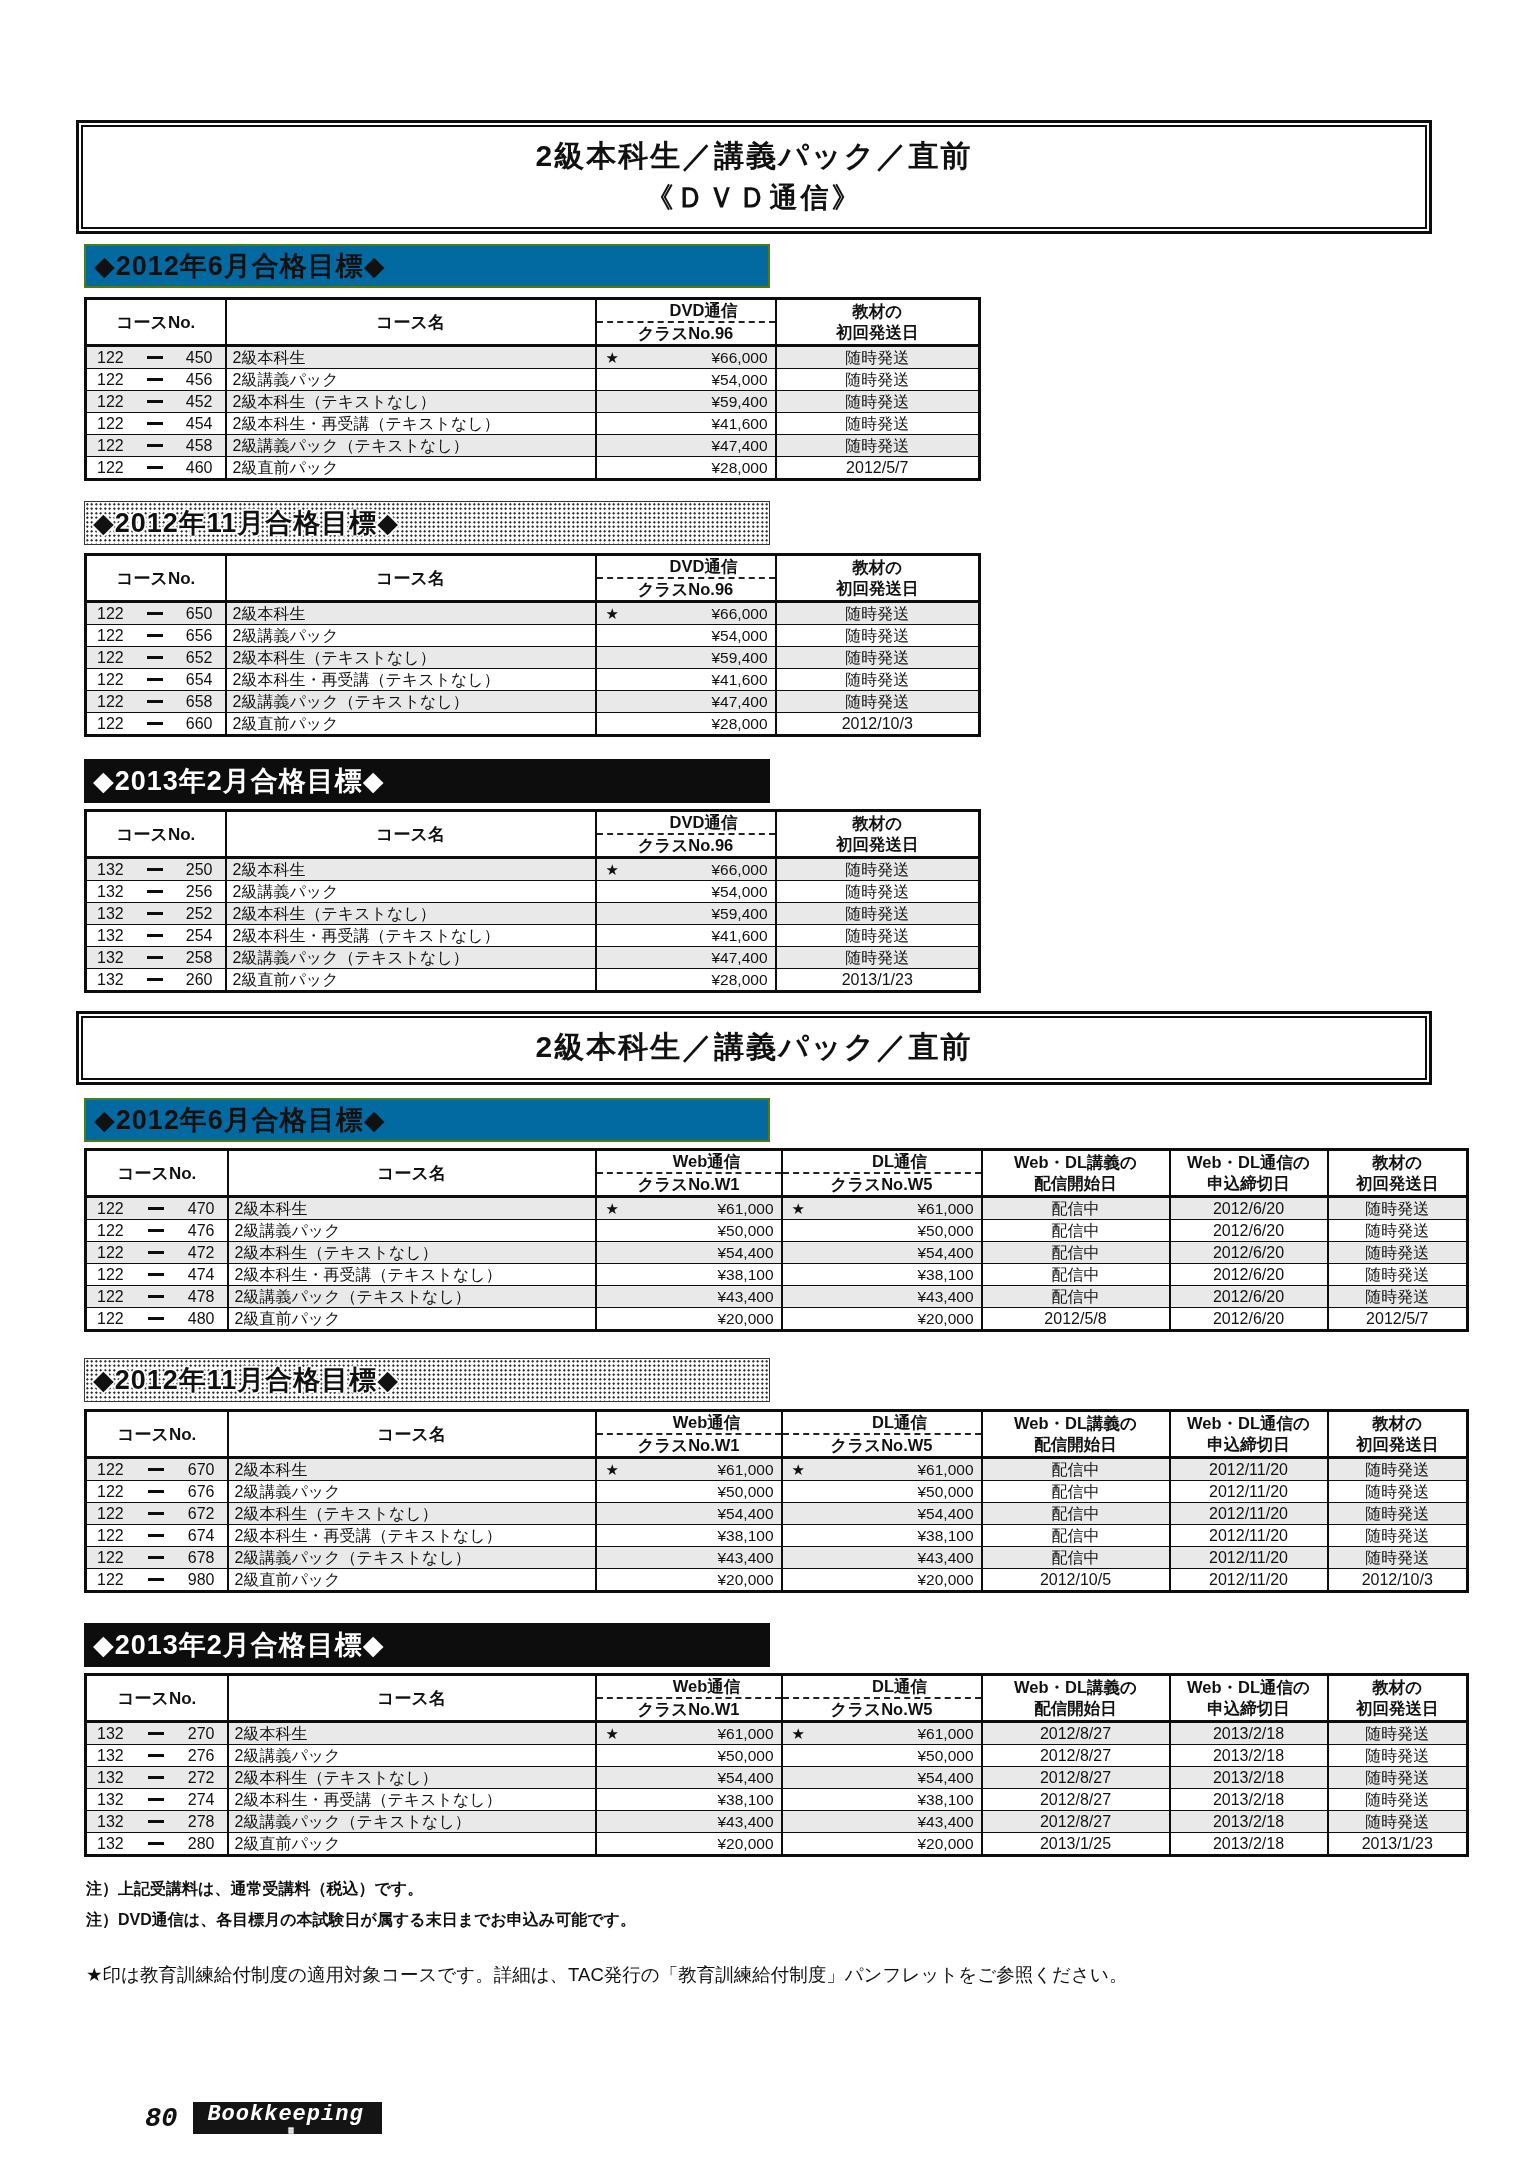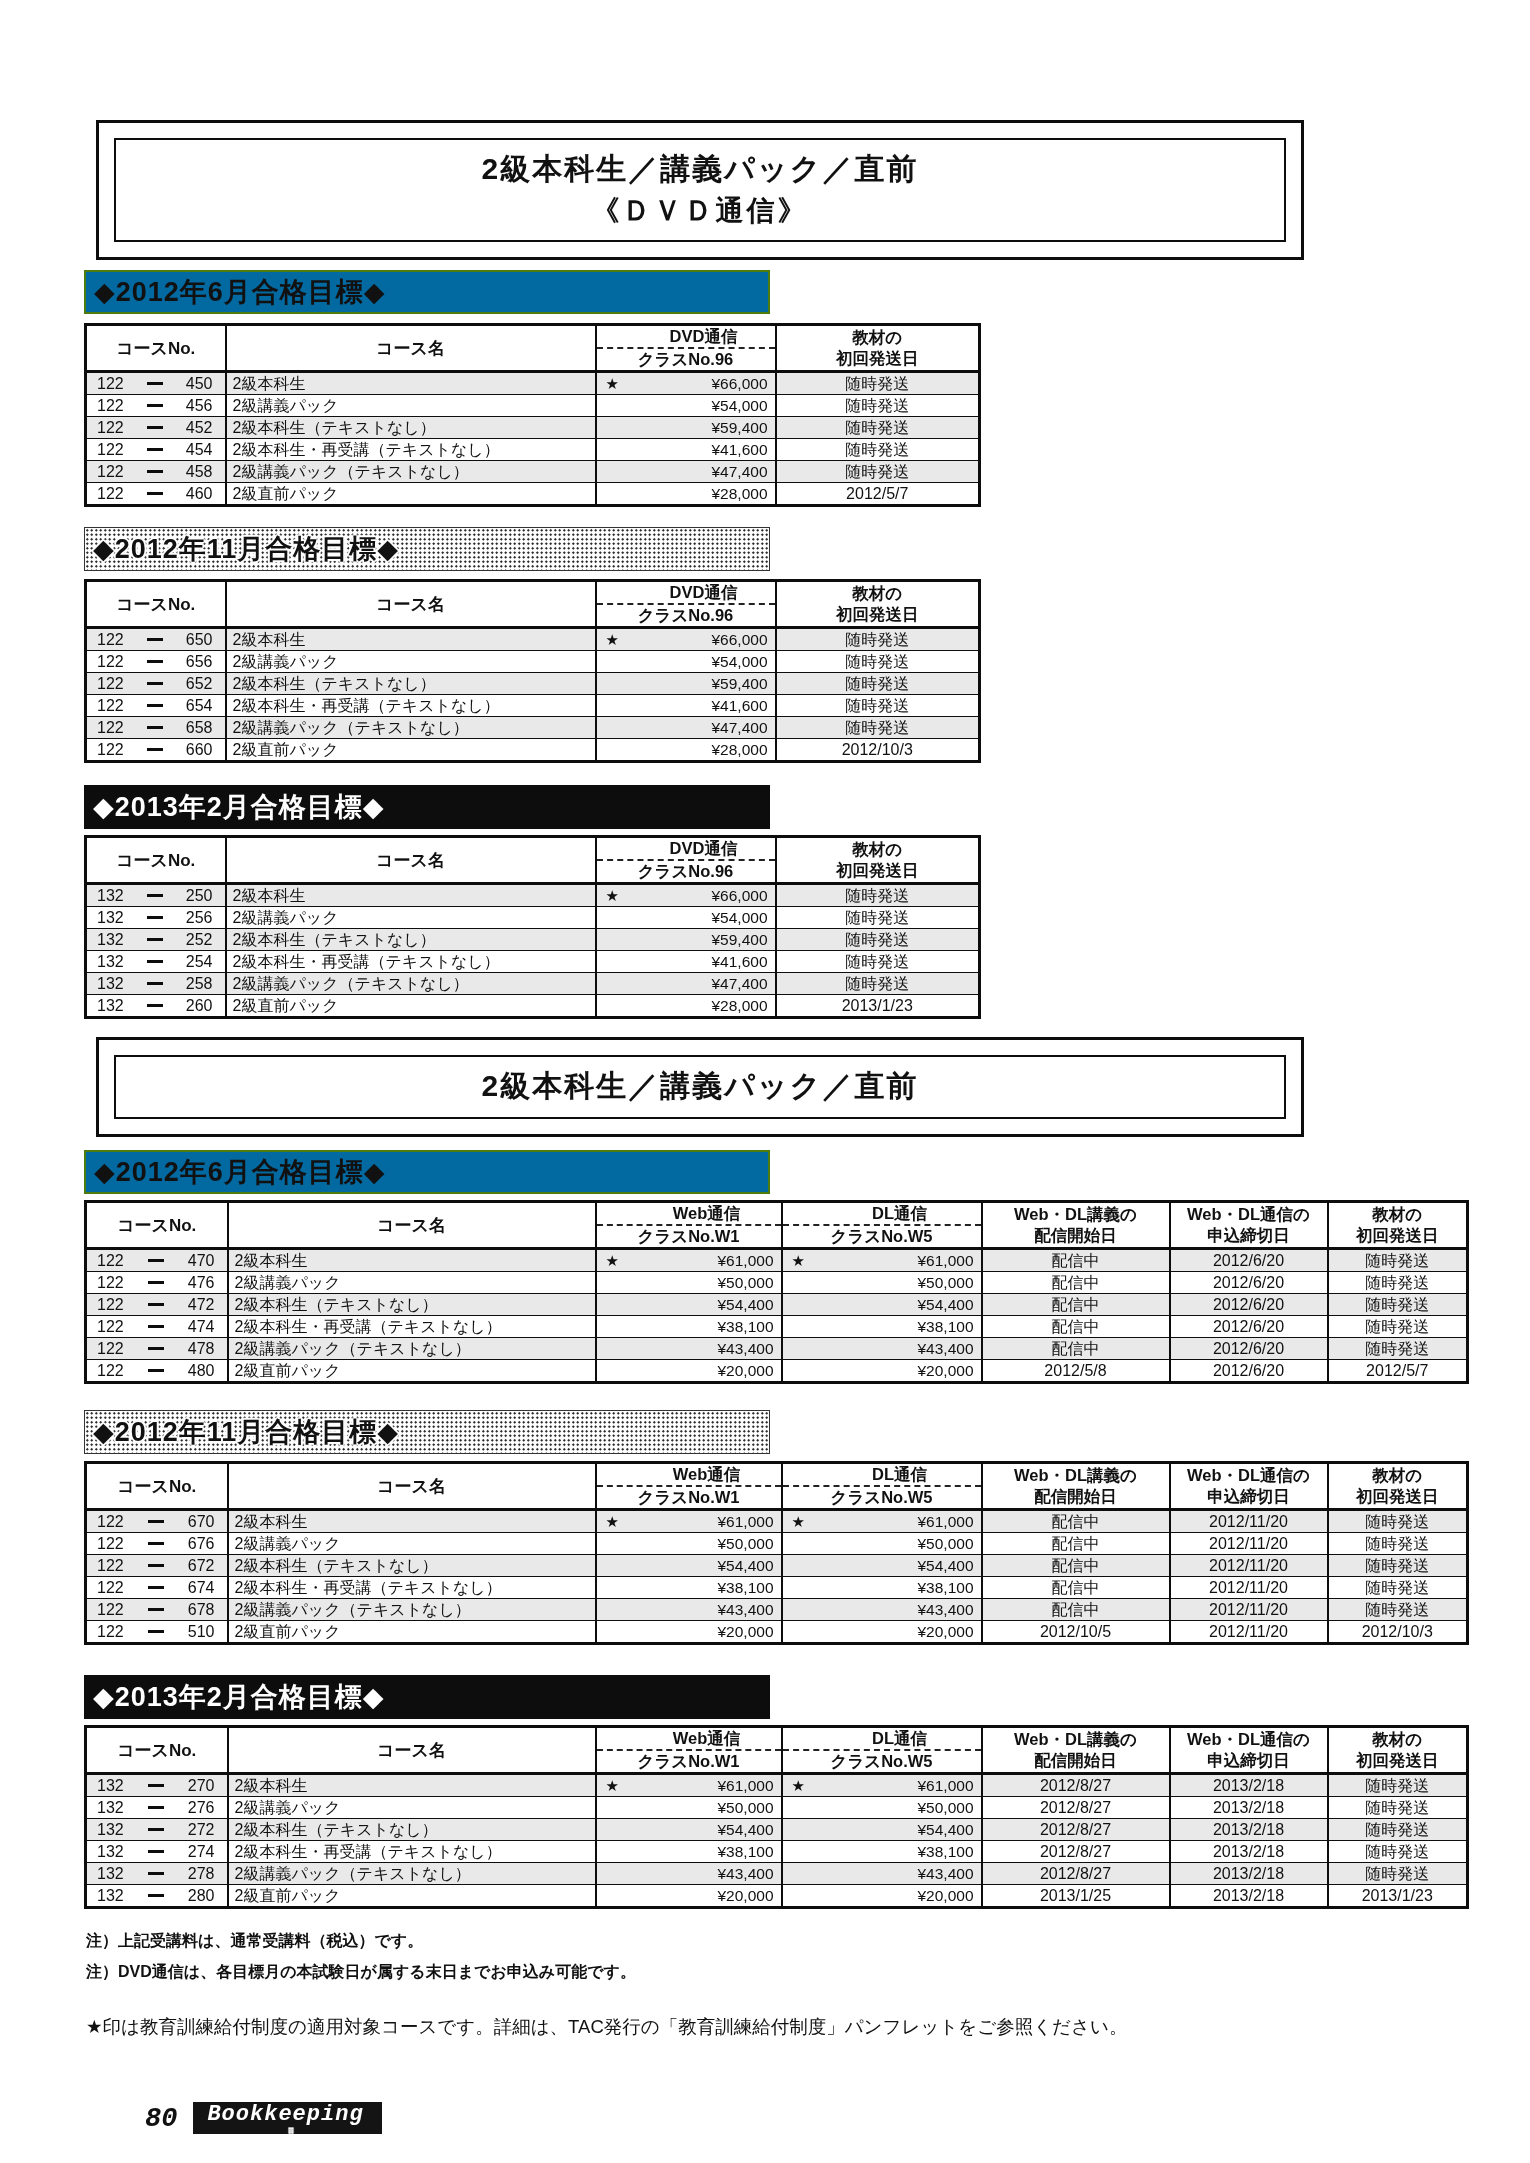--- a/index.html
+++ b/index.html
@@ -8,24 +8,24 @@
     width:1530px;
     height:2163px;
     background:#ffffff;
     color:#111;
     font-family:"Liberation Sans","DejaVu Sans",sans-serif;
     display:flow-root;
     overflow:hidden;
   }
   
   .titlebox{
-    margin-left:96px;
-    width:1208px;
+    margin-left:76px;
+    width:1356px;
     border:3px solid #0d0d0d;
-    padding:15px;
+    padding:2px;
     box-sizing:border-box;
     background:#fff;
   }
   .titlebox .inner{
     border:2px solid #0d0d0d;
     text-align:center;
     padding:7px 0 9px 0;
   }
   .titlebox .t1{font-size:30px;font-weight:bold;letter-spacing:2px;line-height:44px;}
   .titlebox .t2{font-size:28px;font-weight:bold;letter-spacing:3px;line-height:40px;}
@@ -867,21 +867,21 @@
           </td>
           <td class="c-center">配信中</td>
           <td class="c-center">2012/11/20</td>
           <td class="c-center">随時発送</td>
         </tr>
         <tr>
           <td class="c-no">
             <div class="no-wrap">
               <span>122</span>
               <span class="dash"></span>
-              <span>510</span>
+              <span>980</span>
             </div>
           </td>
           <td class="c-course">2級直前パック</td>
           <td class="c-price">
             <div class="price-wrap">
               <span class="star"></span>
               <span class="val">¥20,000</span>
             </div>
           </td>
           <td class="c-price">

